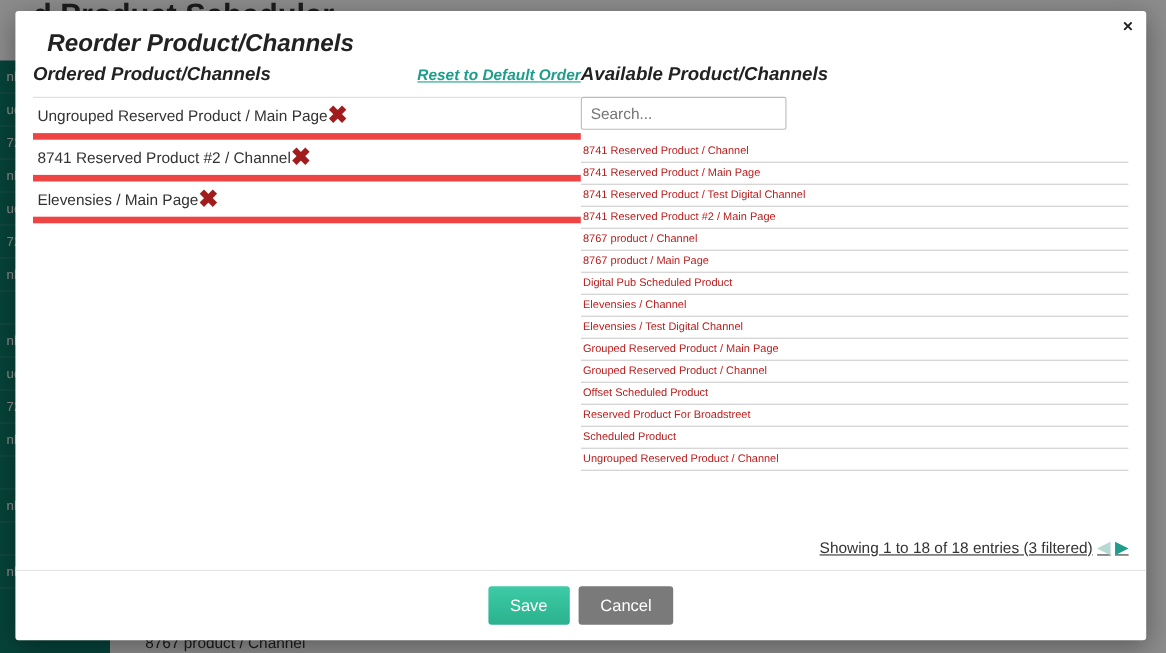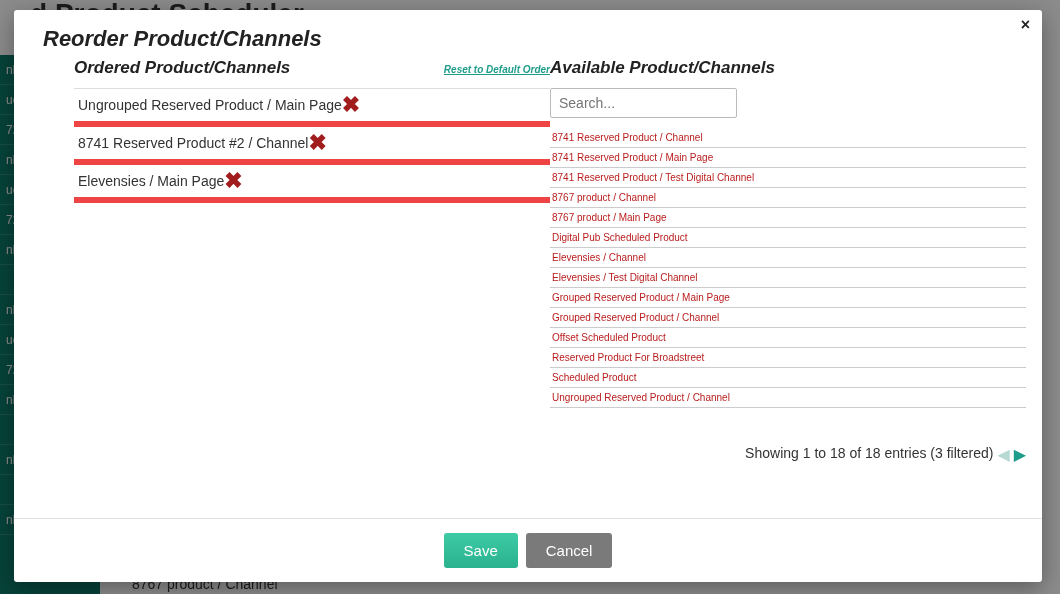--- a/index.html
+++ b/index.html
@@ -20,44 +20,44 @@
     position: absolute;
     left: 14px; right: 18px; top: 10px; bottom: 12px;
     background: #fff;
     border-radius: 3px;
     box-shadow: 0 6px 24px rgba(0,0,0,0.35);
     display: flex; flex-direction: column;
     overflow: hidden;
   }
   .modal-close { position: absolute; top: 6px; right: 12px; font-size: 16px; font-weight: bold; cursor: pointer; color: #222; }
   .modal-title { font-size: 22px; font-weight: 700; color: #222; padding: 16px 16px 6px 29px; font-style: italic; }
-  .modal-body { flex: 1; display: flex; padding: 0 16px 10px 16px; overflow: hidden; margin-left: 44px; }
+  .modal-body { flex: 1; display: flex; padding: 0 16px 10px 16px; overflow: hidden; }
 
   .col { flex: 1; display: flex; flex-direction: column; min-width: 0; }
   .col-head { display:flex; justify-content: space-between; align-items: baseline; margin-bottom: 10px; }
   .col-title { font-size: 17px; font-weight: 700; color: #222; font-style: italic; }
-  .reset { color: #1f9d8b; text-decoration: underline; font-style: italic; font-weight: 600; font-size: 10px; cursor: pointer; }
+  .reset { color: #1f9d8b; text-decoration: underline; font-style: italic; font-weight: 600; font-size: 14px; cursor: pointer; }
 
   .ordered-list { }
   .ordered-item { display:flex; justify-content: flex-start; align-items: center; border-bottom: 6px solid #ef4444; padding: 5px 4px; font-size: 14px; color: #333; }
   .ordered-item:first-child { border-top: 1px solid #ddd; }
   .remove-icon { color: #a11d1d; font-weight: bold; font-size: 22px; cursor: pointer; line-height: 1; }
 
   .search { margin-bottom: 10px; }
   .search input { width: 187px; padding: 6px 8px; font-size: 14px; border: 1px solid #bbb; border-radius: 2px; }
 
   .avail-list { flex: 1; overflow: hidden; }
   .avail-item { border-bottom: 1px solid #ccc; padding: 4px 2px; font-size: 10px; color: #b91c1c; cursor: pointer; }
   .avail-item:last-child { }
-  .pager { display:flex; justify-content: flex-end; align-items: flex-start; gap: 4px; padding-top: 8px; font-size: 14px; color: #333; }
+  .pager { display:flex; justify-content: flex-end; align-items: center; gap: 4px; padding-top: 8px; font-size: 14px; color: #333; text-decoration: underline; }
   .pager-arrow { font-size: 16px; user-select:none; }
   .arrow-disabled { color: #b7d9d3; }
   .arrow-enabled { color: #1f9d8b; cursor:pointer; }
 
-  .footer { border-top: 1px solid #e3e3e3; padding: 14px 16px; display:flex; justify-content:center; gap: 8px; margin-top: 44px; }
+  .footer { border-top: 1px solid #e3e3e3; padding: 14px 16px; display:flex; justify-content:center; gap: 8px; }
   .btn { border: none; border-radius: 3px; padding: 9px 20px; font-size: 15px; cursor: pointer; color: #fff; }
   .btn-save { background: linear-gradient(180deg,#3dcba6,#2bb18e); }
   .btn-cancel { background: #7a7a7a; }
 </style>
 </head>
 <body>
 
 <div class="bg">
   <div class="bg-title">d Product Scheduler</div>
   <div class="bg-left">
@@ -116,20 +116,21 @@
       <div class="col-head">
         <span class="col-title">Available Product/Channels</span>
       </div>
       <div class="search">
         <input type="text" placeholder="Search..." style="">
       </div>
       <div class="avail-list">
         <div class="avail-item">8741 Reserved Product / Channel</div>
         <div class="avail-item">8741 Reserved Product / Main Page</div>
         <div class="avail-item">8741 Reserved Product / Test Digital Channel</div>
+        <div class="avail-item">8741 Reserved Product #2 / Main Page</div>
         <div class="avail-item">8767 product / Channel</div>
         <div class="avail-item">8767 product / Main Page</div>
         <div class="avail-item">Digital Pub Scheduled Product</div>
         <div class="avail-item">Elevensies / Channel</div>
         <div class="avail-item">Elevensies / Test Digital Channel</div>
         <div class="avail-item">Grouped Reserved Product / Main Page</div>
         <div class="avail-item">Grouped Reserved Product / Channel</div>
         <div class="avail-item">Offset Scheduled Product</div>
         <div class="avail-item">Reserved Product For Broadstreet</div>
         <div class="avail-item">Scheduled Product</div>

